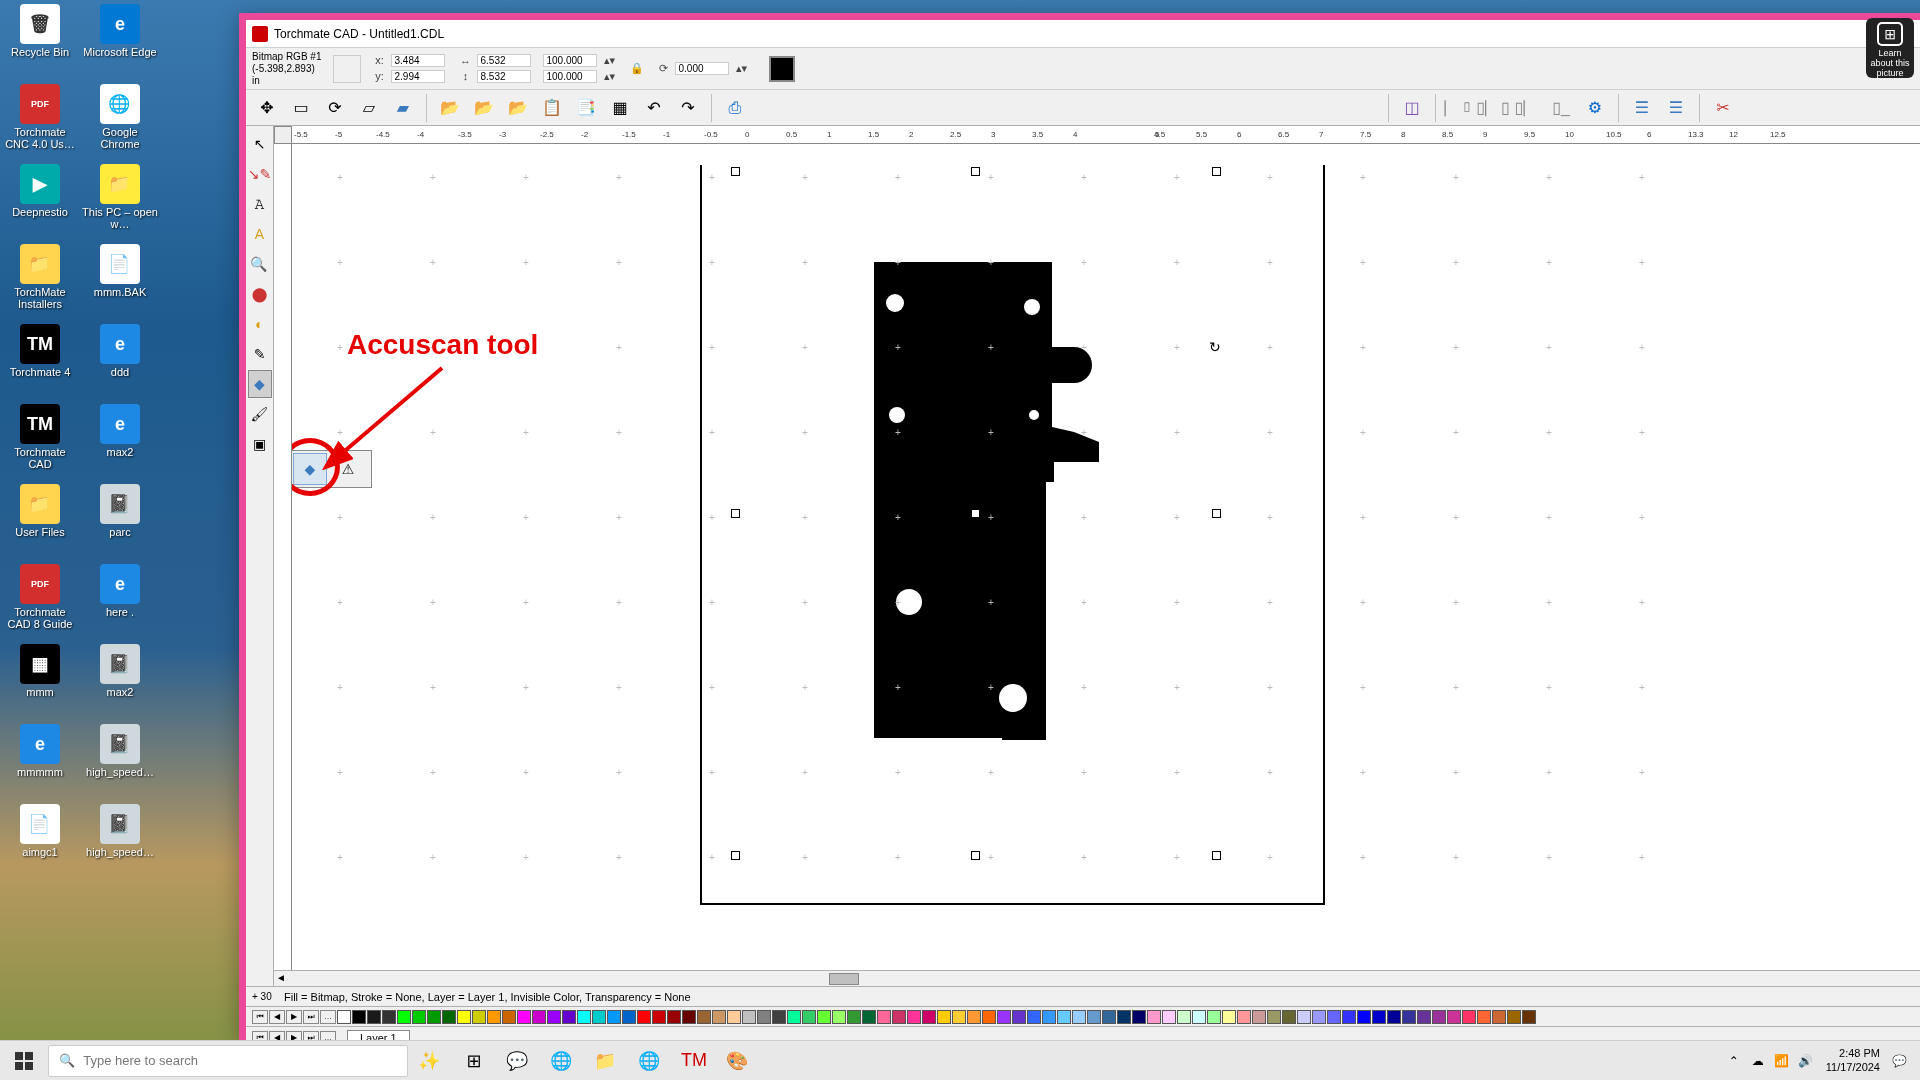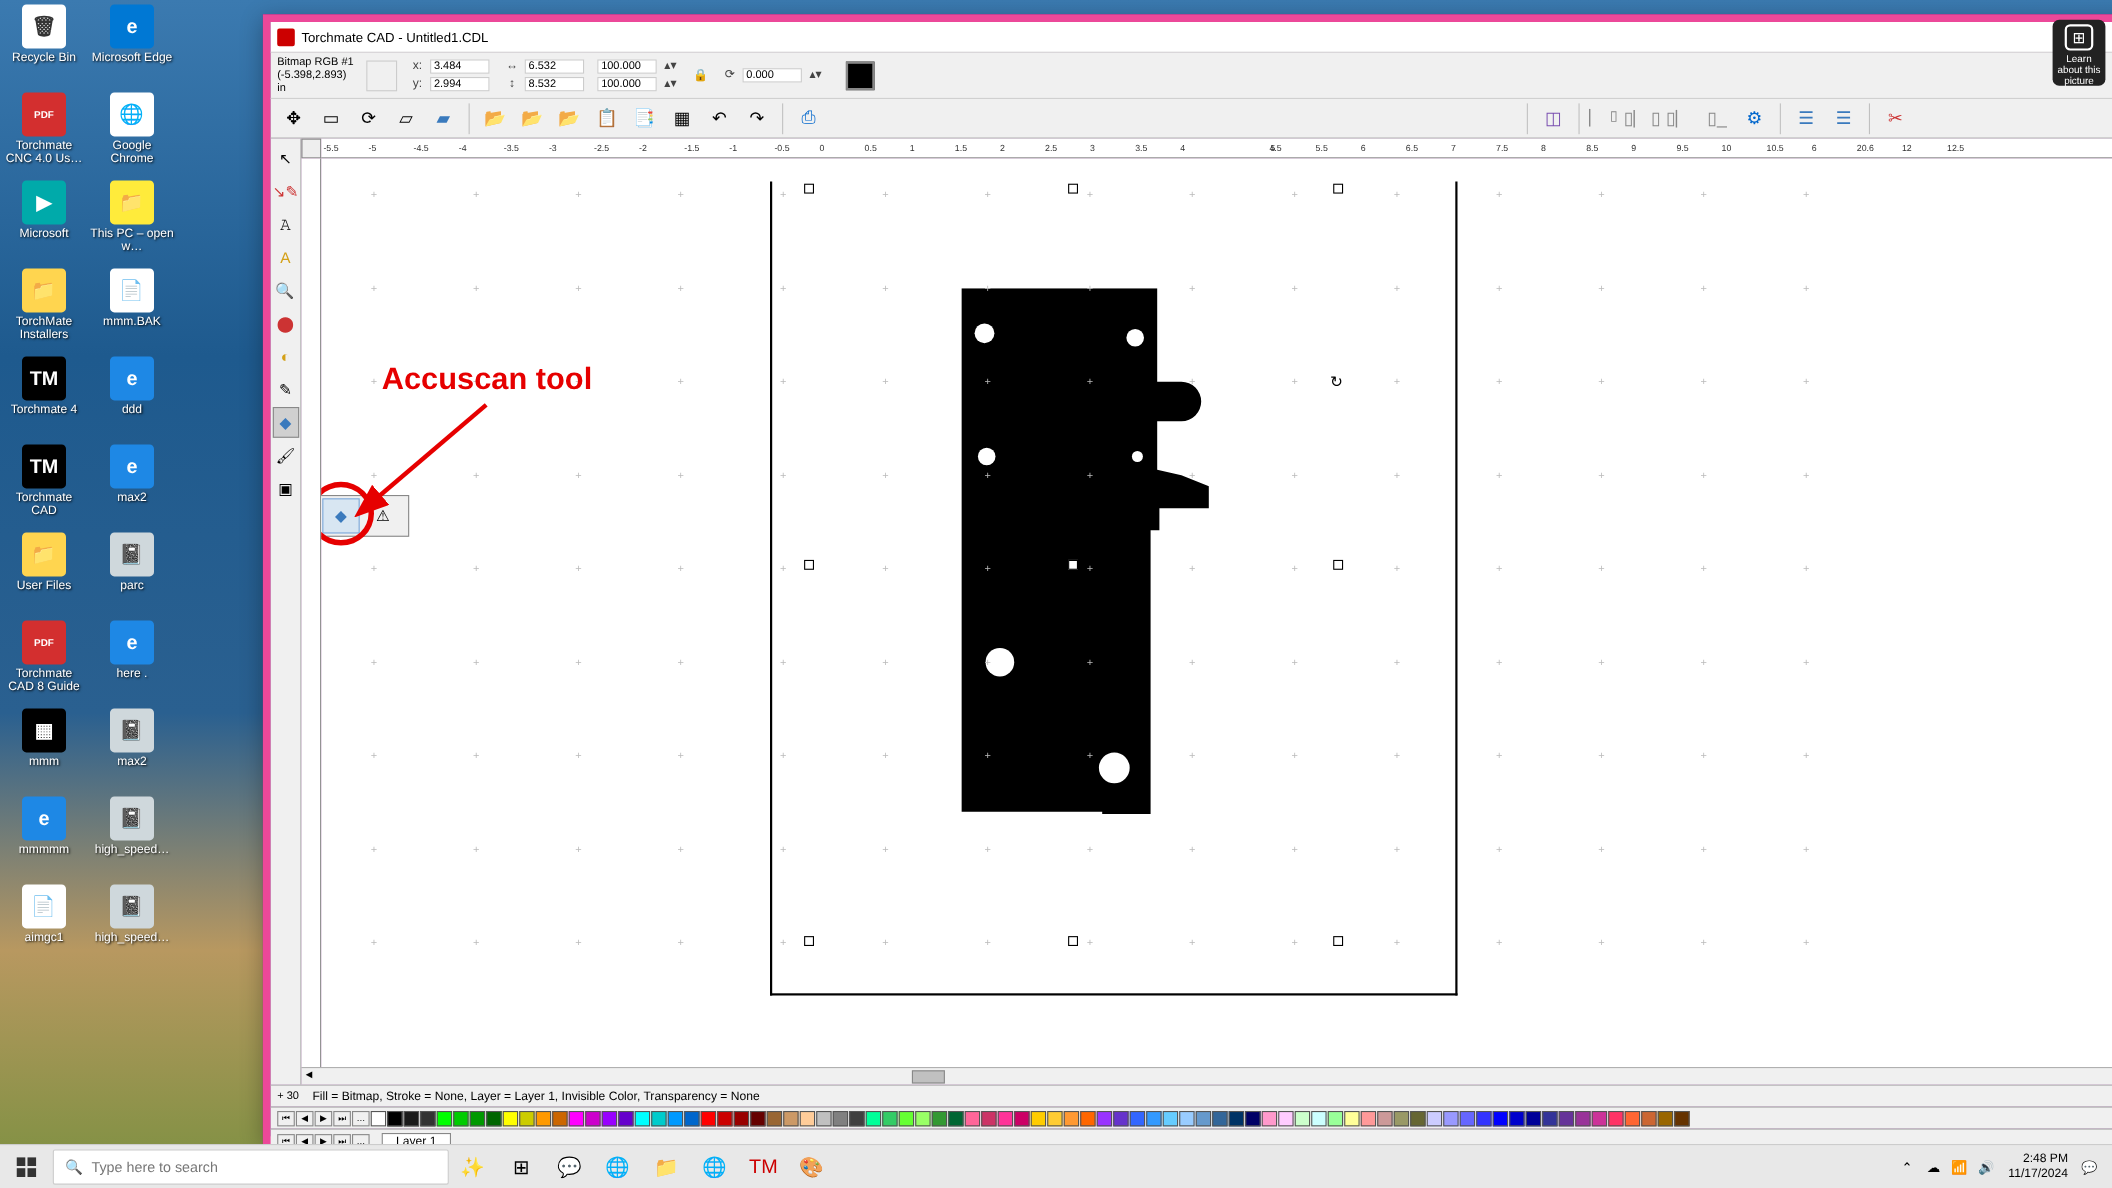--- a/index.html
+++ b/index.html
@@ -109,21 +109,21 @@
     <div class="dicon">
       <div class="di-img" style="background:#d32f2f;color:#fff;font-size:9px;font-weight:bold;">PDF</div>
       <div class="di-label">Torchmate CNC 4.0 Us…</div>
     </div>
     <div class="dicon">
       <div class="di-img" style="background:#fff;color:#333;font-size:18px;font-weight:bold;">🌐</div>
       <div class="di-label">Google Chrome</div>
     </div>
     <div class="dicon">
       <div class="di-img" style="background:#0aa;color:#fff;font-size:18px;font-weight:bold;">▶</div>
-      <div class="di-label">Microsoft</div>
+      <div class="di-label">Deepnestio</div>
     </div>
     <div class="dicon">
       <div class="di-img" style="background:#ffeb3b;color:#333;font-size:18px;font-weight:bold;">📁</div>
       <div class="di-label">This PC – open w…</div>
     </div>
     <div class="dicon">
       <div class="di-img" style="background:#ffd54f;color:#333;font-size:18px;font-weight:bold;">📁</div>
       <div class="di-label">TorchMate Installers</div>
     </div>
     <div class="dicon">
@@ -343,21 +343,21 @@
             <span class="rtick" style="left: 986px;">6.5</span>
             <span class="rtick" style="left: 1027px;">7</span>
             <span class="rtick" style="left: 1068px;">7.5</span>
             <span class="rtick" style="left: 1109px;">8</span>
             <span class="rtick" style="left: 1150px;">8.5</span>
             <span class="rtick" style="left: 1191px;">9</span>
             <span class="rtick" style="left: 1232px;">9.5</span>
             <span class="rtick" style="left: 1273px;">10</span>
             <span class="rtick" style="left: 1314px;">10.5</span>
             <span class="rtick" style="left: 1355px;">6</span>
-            <span class="rtick" style="left: 1396px;">20.6</span>
+            <span class="rtick" style="left: 1396px;">13.3</span>
             <span class="rtick" style="left: 1437px;">12</span>
             <span class="rtick" style="left: 1478px;">12.5</span>
           </div>
       </div>
       <div class="canvasrow">
         <div class="rulerV"></div>
         <div class="canvas" id="canvas">
 
           <div class="pagebound"></div>
 

